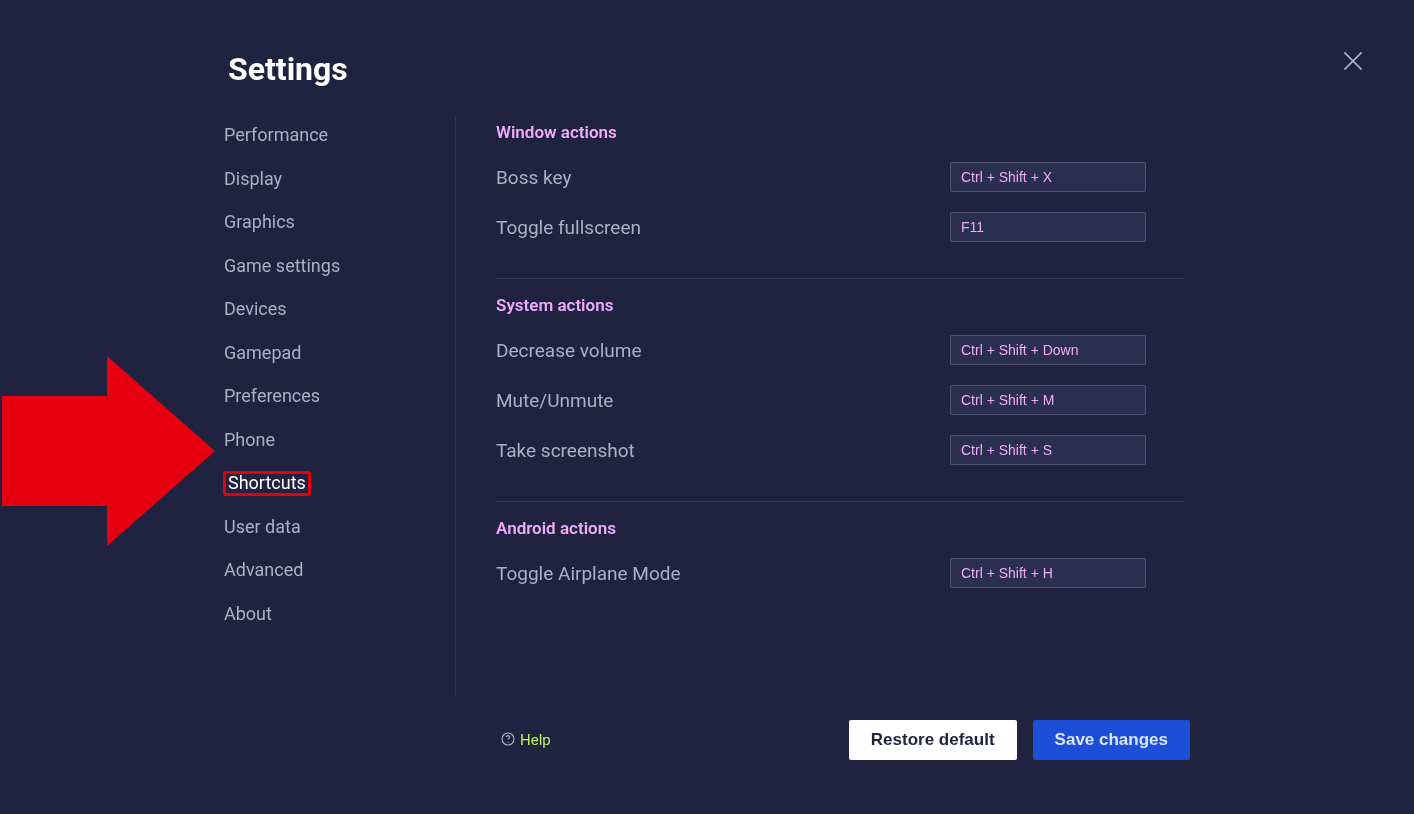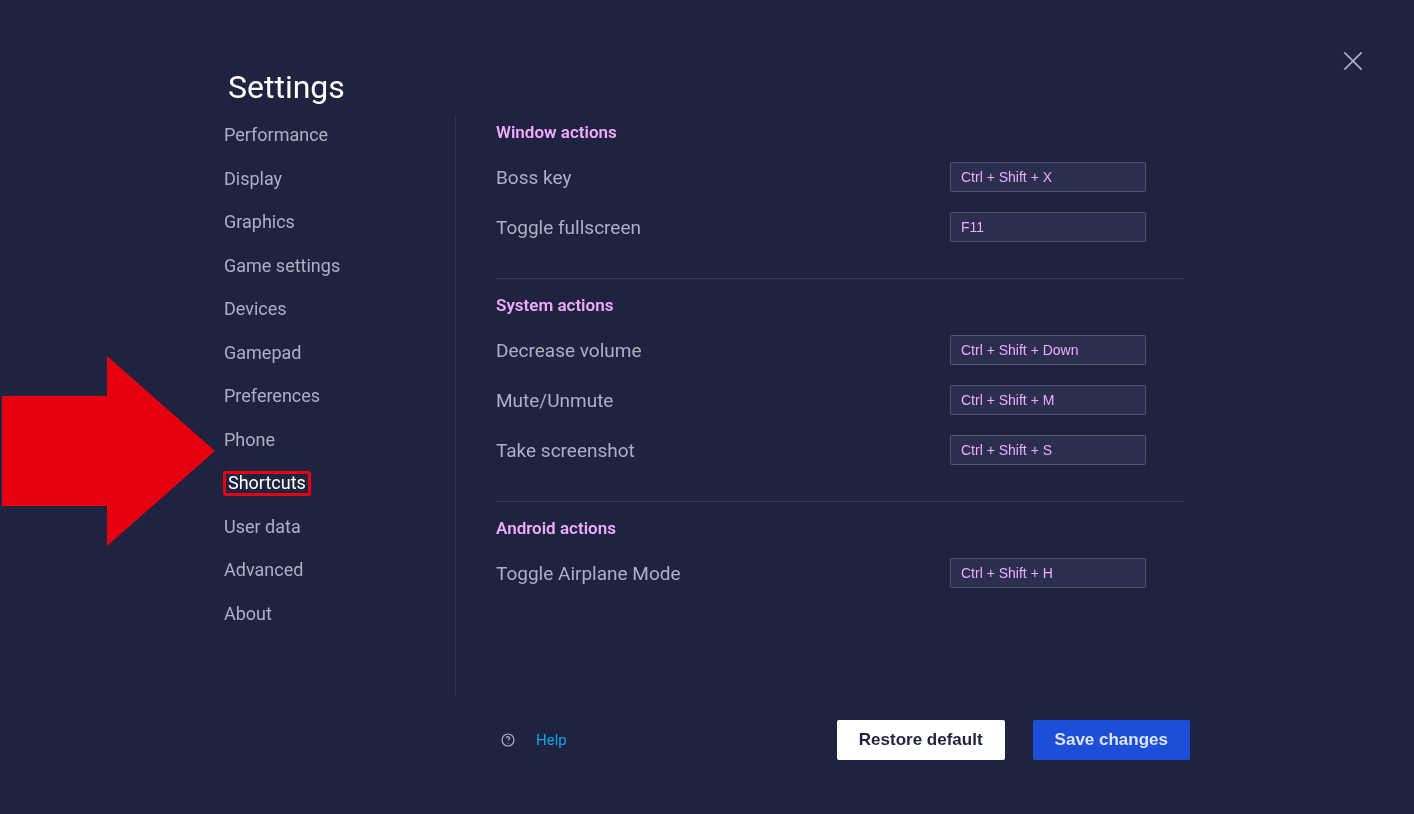--- a/index.html
+++ b/index.html
@@ -5,22 +5,22 @@
   html,body{
     margin:0;padding:0;
     width:1414px;height:814px;
     background:#1f2340;
     font-family:-apple-system,BlinkMacSystemFont,"Segoe UI",Roboto,Arial,sans-serif;
     color:#aab1c2;
     overflow:hidden;
   }
   .page-title{
     position:absolute;
-    left:228px;top:68px;
-    color:#fff;font-size:32px;font-weight:400;
+    left:228px;top:50px;
+    color:#fff;font-size:32px;font-weight:700;
   }
   .close-btn{
     position:absolute;
     top:48px;right:48px;
     width:26px;height:26px;
     cursor:pointer;
   }
   .close-btn svg{display:block}
   .layout{
     position:absolute;
@@ -96,35 +96,35 @@
     box-sizing:border-box;
     border-radius:2px;
   }
   .footer{
     position:absolute;
     left:500px;top:720px;
     width:690px;
     display:flex;align-items:center;
   }
   .help{
-    display:flex;align-items:center;gap:20px;
-    color:#0ea5e9;font-size:15px;cursor:pointer;
+    display:flex;gap:4px;
+    color:#bef264;font-size:15px;cursor:pointer;
   }
   .help svg{display:block}
   .footer-spacer{flex:1}
   .btn{
     height:40px;
     padding:0 22px;
     font-size:17px;
     border:none;cursor:pointer;
     border-radius:2px;
     display:inline-flex;align-items:center;justify-content:center;
   }
   .btn-restore{
-    background:#fff;color:#1f2340;font-weight:600;margin-right:28px;
+    background:#fff;color:#1f2340;font-weight:600;margin-right:16px;
   }
   .btn-save{
     background:#1d4ed8;color:#dbe5f6;font-weight:600;
   }
   .arrow-annotation{
     position:absolute;
     left:2px;top:356px;
     pointer-events:none;
   }
 </style>

